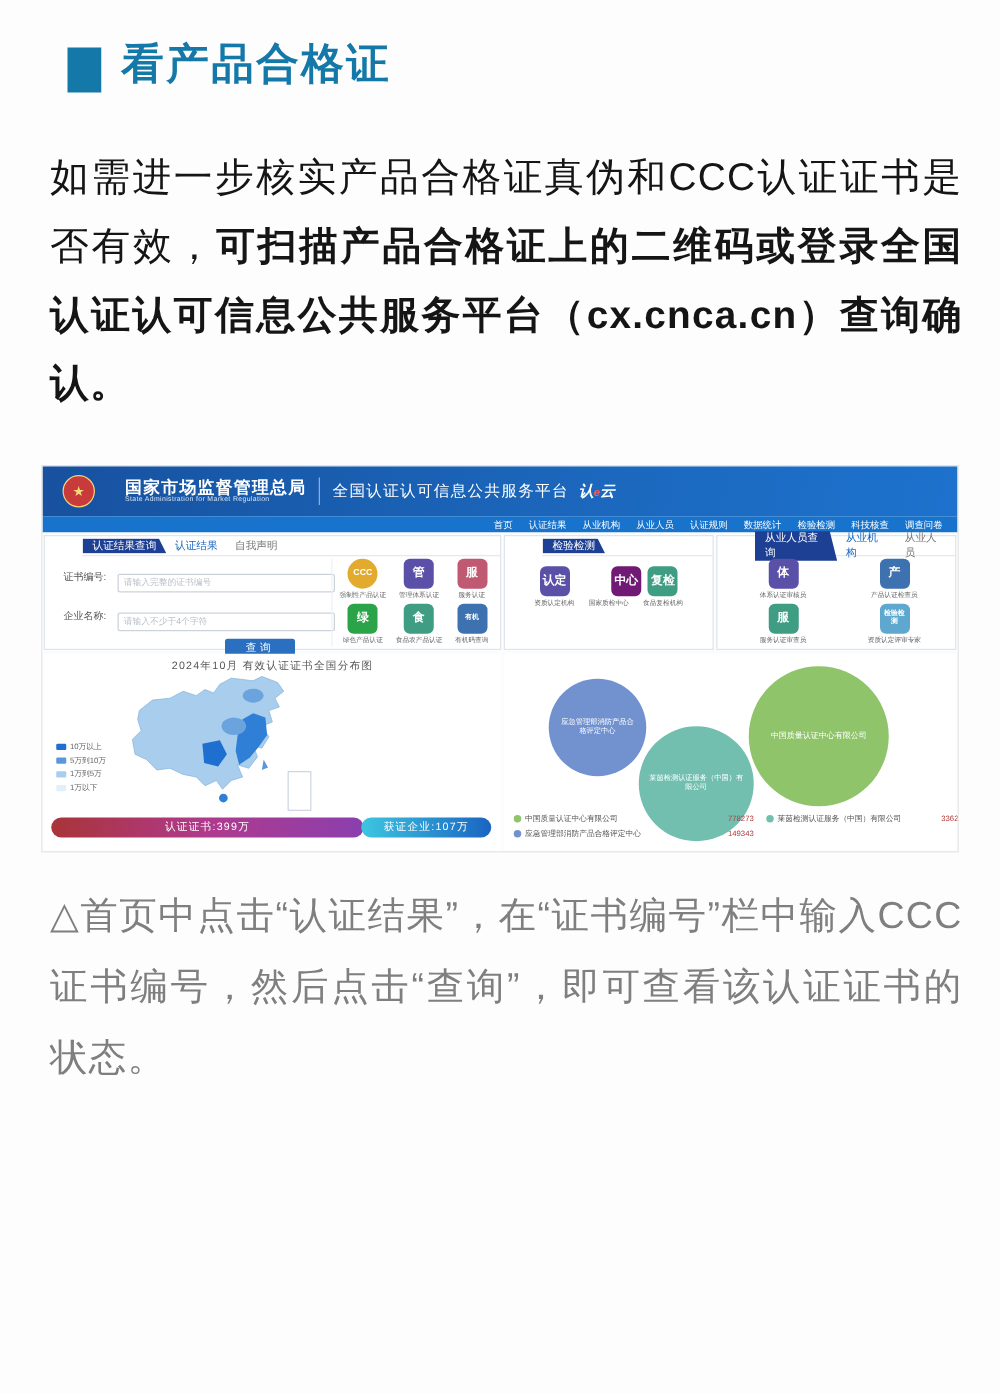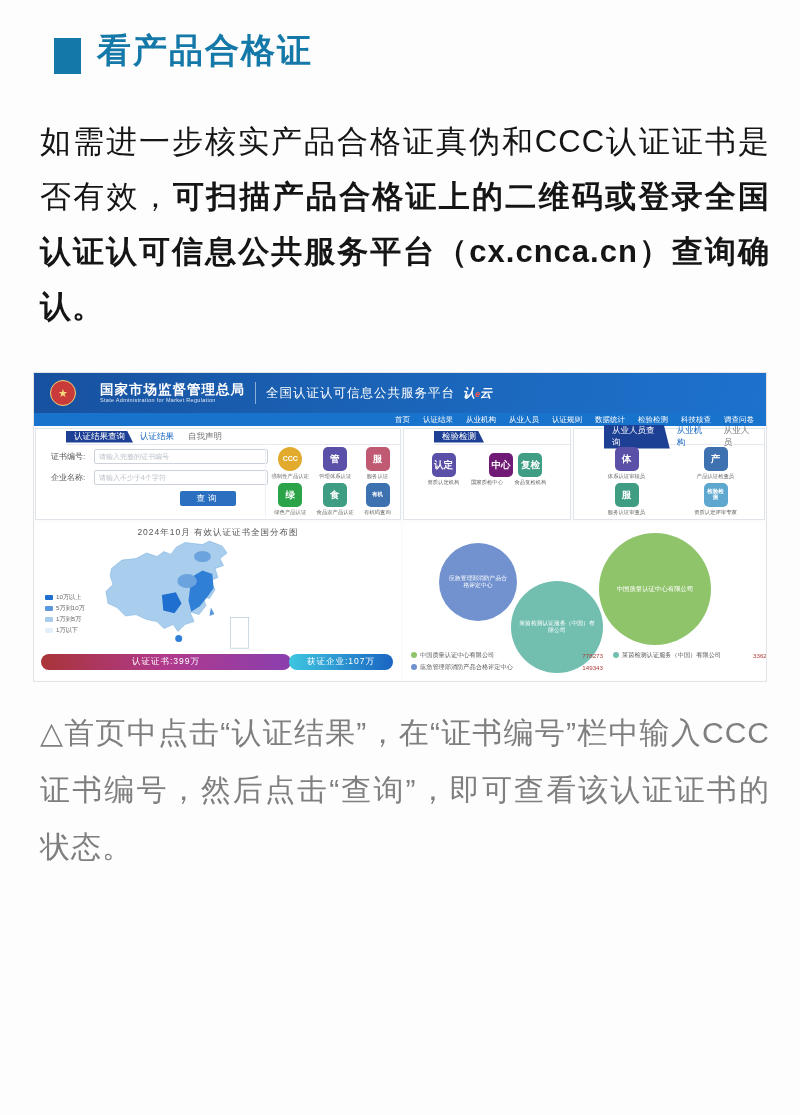--- a/index.html
+++ b/index.html
@@ -44,21 +44,21 @@
   .tabbar{height:15px;border-bottom:1px solid #e4e8ef;display:flex;align-items:center;font-size:8.5px;margin-left:30px;}
   .tab-active{background:#1d3f94;color:#fff;padding:0 8px;display:flex;align-items:center;
         clip-path:polygon(0 0,calc(100% - 6px) 0,100% 100%,0 100%);}
   .tab-sub{display:flex;align-items:center;padding:0 7px;color:#777;}
   .tab-sub.on{color:#1565c0;}
 
   .form{position:absolute;left:6px;top:20px;width:226px;font-size:8px;color:#555;}
   .frow{display:flex;align-items:center;margin-bottom:6px;}
   .flabel{width:52px;text-align:center;}
   .finput{flex:1;height:13px;border:1px solid #ccd2da;border-radius:2px;background:#fff;
-        font-size:7px;color:#333;padding:0 4px;}
+        font-size:7px;color:#333;padding:0 4px;margin-top:10px;}
   .finput::placeholder{color:#b9bfc8;}
   .fbtn{margin-left:138px;width:56px;height:15px;background:#2a6fc0;color:#fff;border:none;
         border-radius:2px;font-size:8.5px;letter-spacing:3px;}
 
   .icon-grid{position:absolute;right:4px;top:18px;width:126px;display:grid;
         grid-template-columns:repeat(3,1fr);gap:2px 4px;border-left:1px solid #eef1f5;padding-left:4px;}
   .icon-cell{text-align:center;}
   .chip{width:24px;height:24px;margin:0 auto;border-radius:5px;display:flex;align-items:center;
         justify-content:center;color:#fff;font-size:9.5px;font-weight:bold;line-height:1.05;}
   .chip.circle{border-radius:50%;font-size:7px;}

